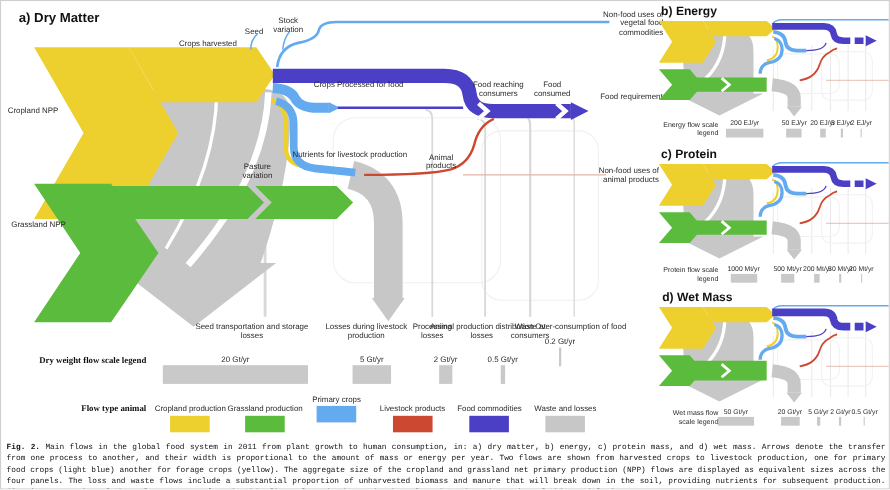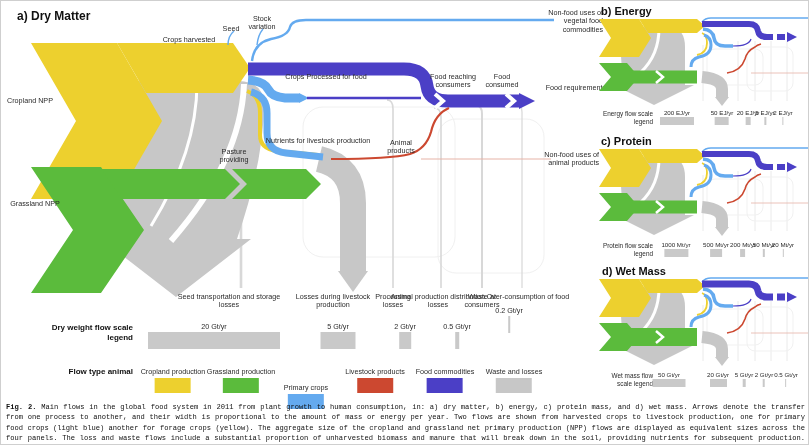--- a/index.html
+++ b/index.html
@@ -4,21 +4,21 @@
 <style>
   html,body{margin:0;padding:0;background:#fff;}
   #fig{position:relative;width:809px;height:445px;background:#fff;border:1px solid #cfcfcf;box-sizing:border-box;
        font-family:"Liberation Sans",sans-serif;overflow:hidden;}
   .abs{position:absolute;}
   .ptitle{position:absolute;font-weight:bold;font-size:12px;color:#111;white-space:nowrap;}
   .ptitle.small{font-size:11px;}
   .lbl{position:absolute;font-size:7.2px;line-height:1.18;color:#2b2b2b;text-align:center;transform:translateX(-50%);}
   .lbl.nw{white-space:nowrap;}
   .lbl.la{transform:none;text-align:right;}
-  .slegend{position:absolute;font-weight:bold;font-size:8px;line-height:1.2;color:#111;text-align:right;}
+  .slegend{position:absolute;font-weight:bold;font-size:8px;line-height:1.2;color:#111;text-align:right;font-family:Liberation Serif, serif;}
   .sitem{position:absolute;transform:translateX(-50%);text-align:center;}
   .sitem .sl{font-size:7.2px;color:#2b2b2b;white-space:nowrap;}
   .sitem .sbar{height:17px;background:#c9c9c9;margin:1px auto 0;}
   .fitem{position:absolute;transform:translateX(-50%);text-align:center;}
   .fitem .fl{font-size:7.2px;color:#2b2b2b;white-space:nowrap;}
   .fitem .fsw{width:36px;height:15px;margin:2px auto 0;}
   .mslegend{position:absolute;font-size:6.4px;line-height:1.2;color:#2b2b2b;text-align:right;}
   .msitem{position:absolute;transform:translateX(-50%);text-align:center;}
   .msitem .msl{font-size:6.2px;color:#2b2b2b;white-space:nowrap;}
   .msitem .msbar{height:8px;background:#c9c9c9;margin:1px auto 0;}
@@ -89,21 +89,21 @@
     </g>
   </svg>
 
   <div class="lbl nw" style="left:188px;top:35px">Crops harvested</div>
   <div class="lbl nw" style="left:230px;top:24px">Seed</div>
   <div class="lbl" style="left:261px;top:14px;width:36px">Stock variation</div>
   <div class="lbl la" style="left:538px;top:8px;width:64px">Non-food uses of vegetal food commodities</div>
   <div class="lbl" style="left:29px;top:96px;width:50px">Cropland NPP</div>
   <div class="lbl" style="left:325px;top:72px;width:84px">Crops Processed for food</div>
   <div class="lbl" style="left:317px;top:136px;width:112px">Nutrients for livestock production</div>
-  <div class="lbl" style="left:233px;top:147px;width:46px">Pasture providing</div>
+  <div class="lbl" style="left:233px;top:147px;width:46px">Pasture variation</div>
   <div class="lbl" style="left:400px;top:138px;width:44px">Animal products</div>
   <div class="lbl" style="left:452px;top:72px;width:70px">Food reaching consumers</div>
   <div class="lbl" style="left:501px;top:72px;width:50px">Food consumed</div>
   <div class="lbl la" style="left:541px;top:83px;width:64px">Food requirements</div>
   <div class="lbl la" style="left:538px;top:150px;width:60px">Non-food uses of animal products</div>
   <div class="lbl" style="left:34px;top:199px;width:50px">Grassland NPP</div>
   <div class="lbl" style="left:228px;top:292px;width:110px">Seed transportation and storage losses</div>
   <div class="lbl" style="left:332px;top:292px;width:100px">Losses during livestock production</div>
   <div class="lbl" style="left:392px;top:292px;width:56px">Processing losses</div>
   <div class="lbl" style="left:437px;top:292px;width:104px">Animal production distribution losses</div>
@@ -134,21 +134,21 @@
 
   <div class="slegend" style="left:28px;top:366px;width:104px">Flow type animal</div>
   <div class="fitem" style="left:240px;top:366px">
     <div class="fl">Grassland production</div>
     <div class="fsw" style="background: rgb(91, 187, 60);"></div>
   </div>
   <div class="fitem" style="left:172px;top:366px">
     <div class="fl">Cropland production</div>
     <div class="fsw" style="background: rgb(237, 208, 46);"></div>
   </div>
-  <div class="fitem" style="left:305px;top:382px">
+  <div class="fitem" style="left:305px;top:357px">
     <div class="fl">Primary crops</div>
     <div class="fsw" style="background: rgb(100, 170, 239);"></div>
   </div>
   <div class="fitem" style="left:444px;top:366px">
     <div class="fl">Food commodities</div>
     <div class="fsw" style="background: rgb(75, 63, 198);"></div>
   </div>
   <div class="fitem" style="left:374px;top:366px">
     <div class="fl">Livestock products</div>
     <div class="fsw" style="background: rgb(204, 72, 48);"></div>

